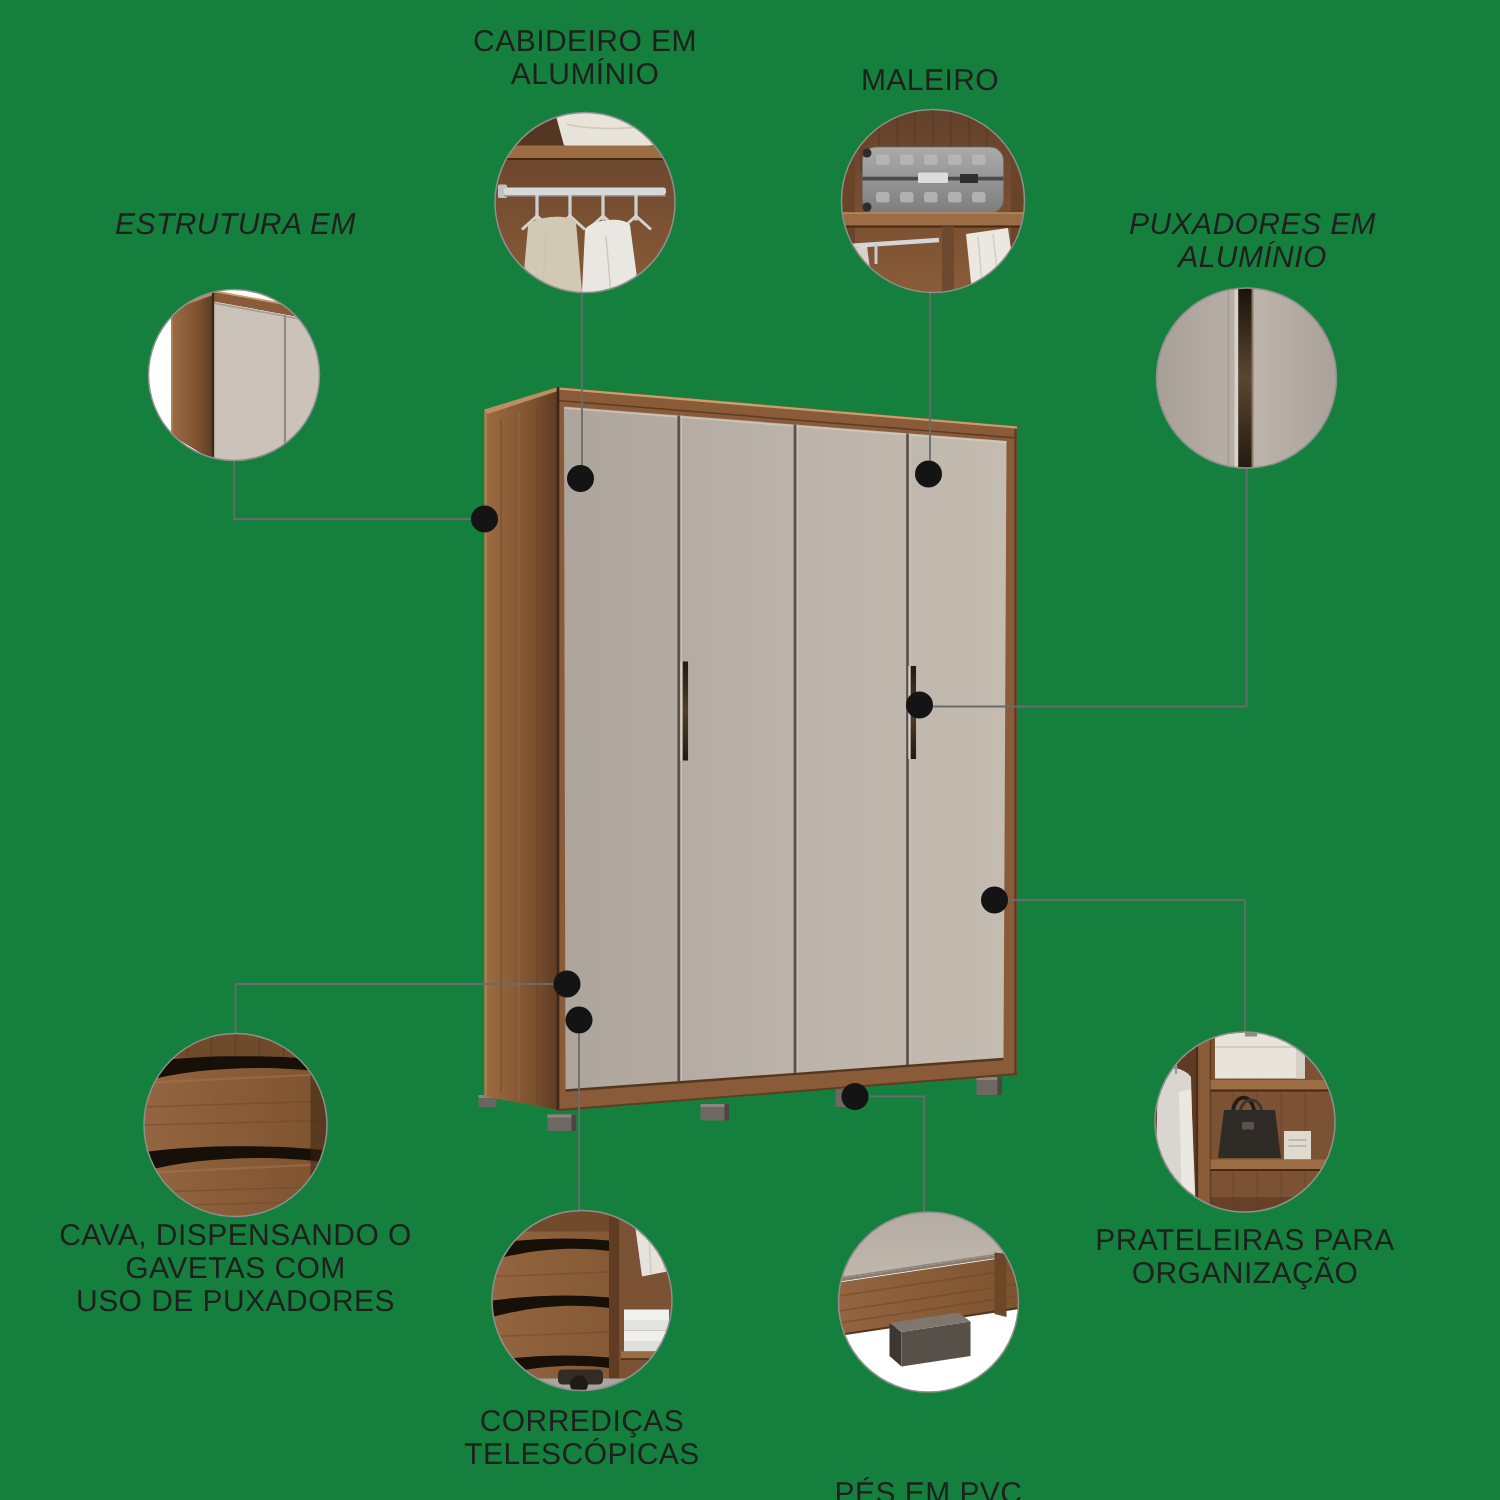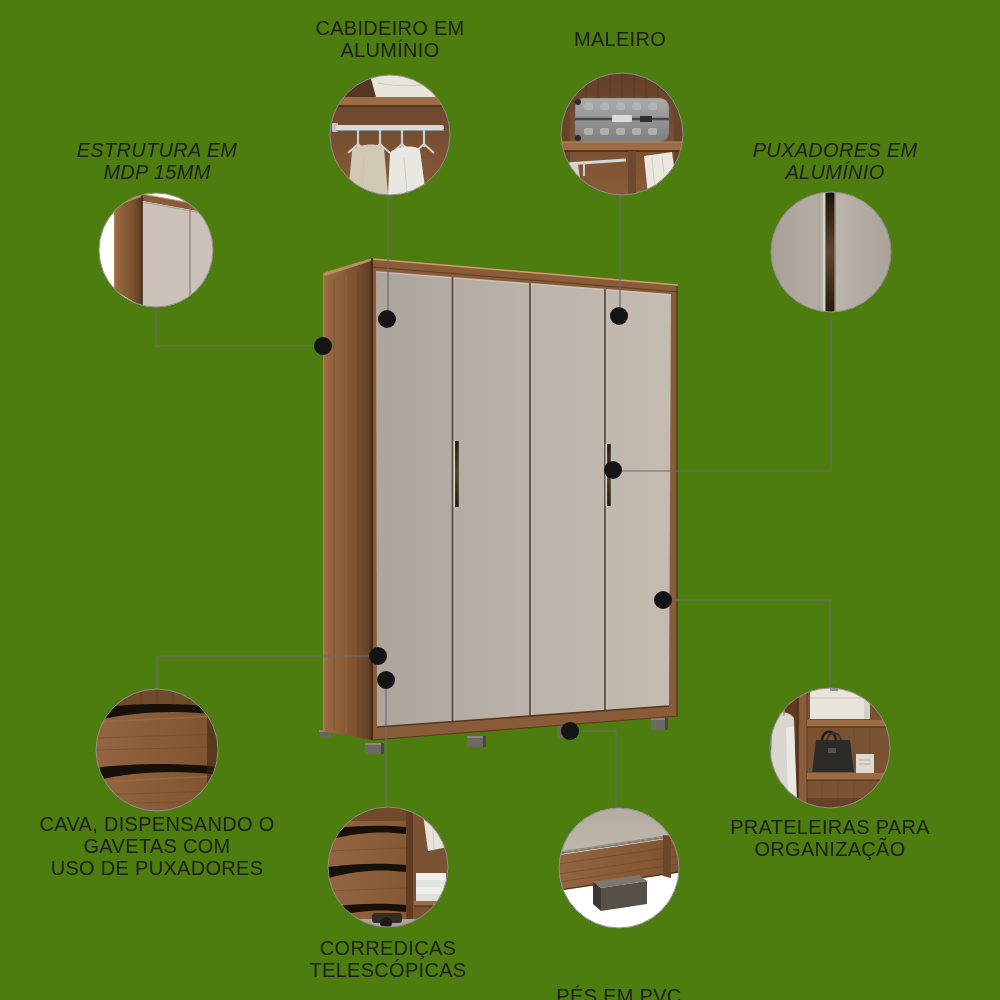--- a/index.html
+++ b/index.html
@@ -1,23 +1,23 @@
 <!DOCTYPE html>
 <html><head>
 <meta charset="utf-8">
 <style>
   html,body{margin:0;padding:0;}
   body{width:1000px;height:1000px;background:#ffffff;font-family:"Liberation Sans",sans-serif;}
-  .canvas{position:relative;width:1000px;height:1000px;background:#4d7c0f;overflow:hidden;}
+  .canvas{position:relative;width:1000px;height:1000px;background:#15803d;overflow:hidden;}
   .canvas svg{position:absolute;left:0;top:0;}
   .callout-label{position:absolute;text-align:center;color:#1f1f1f;font-size:20px;line-height:22px;
     letter-spacing:0.3px;font-weight:400;text-transform:uppercase;}
   .callout-label span{display:block;}
   #lbl-cabideiro{left:265px;top:17px;width:250px;}
-  #lbl-maleiro{left:495px;top:28px;width:250px;}
+  #lbl-maleiro{left:495px;top:43px;width:250px;}
   #lbl-estrutura{left:32px;top:139px;width:250px;font-style:italic;}
   #lbl-puxadores{left:710px;top:139px;width:250px;font-style:italic;}
   #lbl-gavetas{left:17px;top:813px;width:280px;}
   #lbl-prateleiras{left:700px;top:816px;width:260px;}
   #lbl-corredicas{left:263px;top:937px;width:250px;}
   #lbl-pes{left:494px;top:937px;width:250px;margin-top:48px;}
 </style>
 </head>
 <body>
 
@@ -377,21 +377,20 @@
 
   <div class="callout-label" id="lbl-cabideiro">
     <span>CABIDEIRO EM</span>
     <span>ALUMÍNIO</span>
   </div>
   <div class="callout-label" id="lbl-maleiro">
     <span>MALEIRO</span>
   </div>
   <div class="callout-label" id="lbl-estrutura">
     <span>ESTRUTURA EM</span>
-    <span>MDP 15MM</span>
   </div>
   <div class="callout-label" id="lbl-puxadores">
     <span>PUXADORES EM</span>
     <span>ALUMÍNIO</span>
   </div>
   <div class="callout-label" id="lbl-gavetas">
     <span>CAVA, DISPENSANDO O</span>
     <span>GAVETAS COM</span>
     <span>USO DE PUXADORES</span>
   </div>

